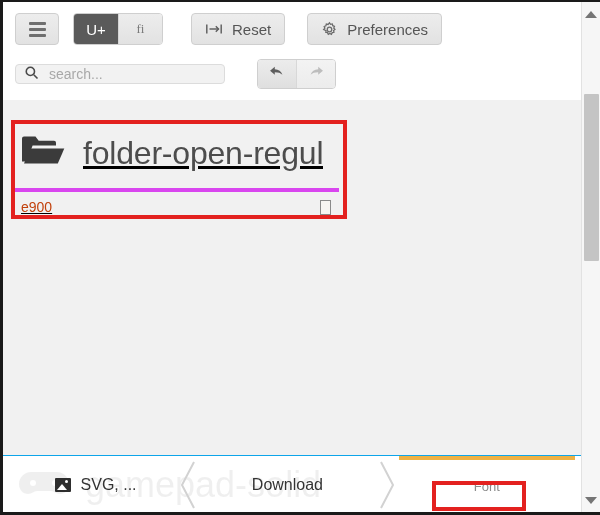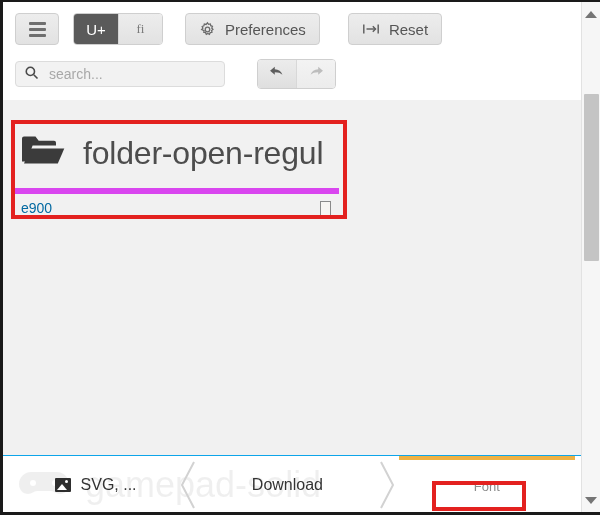--- a/index.html
+++ b/index.html
@@ -114,21 +114,21 @@
 
   .search-row {
     position: absolute;
     left: 12px; top: 57px;
     display: flex;
     align-items: center;
   }
 
   .search-box {
     width: 210px;
-    height: 26px;
+    height: 20px;
     background: #f2f2f2;
     border: 1px solid #dcdcdc;
     border-radius: 4px;
     display: flex;
     align-items: center;
     padding: 0 8px;
     box-sizing: border-box;
     gap: 8px;
   }
   .search-input {
@@ -172,51 +172,51 @@
     height: 355px;
     background: #f1f1f1;
     overflow: hidden;
   }
 
   .icon-row {
     position: absolute;
     left: 12px;
     width: 324px;
   }
-  .icon-row.first { top: 22px; }
+  .icon-row.first { top: 22px; text-decoration: underline; }
   .icon-row.second { top: 197px; }
 
   .icon-main {
     display: flex;
     align-items: center;
     gap: 18px;
     height: 62px;
     padding-left: 6px;
     box-sizing: border-box;
   }
   .glyph { flex: 0 0 auto; }
   .icon-name {
     font-size: 32px;
     color: #4d4d4d;
     white-space: nowrap;
     overflow: hidden;
     letter-spacing: -0.2px;
   }
 
   .icon-meta {
-    border-top: 6px solid #d946ef;
+    border-top: 4px solid #d946ef;
     margin-top: 4px;
     height: 34px;
     display: flex;
     align-items: center;
     justify-content: space-between;
     padding: 0 8px 0 6px;
     box-sizing: border-box;
     font-size: 14px;
-    color: #0369a1;
+    color: #c2410c;
   }
   .tofu {
     display: inline-block;
     width: 9px;
     height: 13px;
     border: 1px solid #8a8a8a;
     background: #f7f5f2;
   }
 
   .redbox {
@@ -412,42 +412,42 @@
         </span>
       </div>
 
       <div class="seg-group">
         <div class="seg active">
           <span>U+</span>
         </div>
         <div class="seg seg-lig">
           <span>fi</span>
         </div>
-      </div>
-
-      <div class="btn btn-prefs">
-        <span class="gear-icon">
-          <svg width="17" height="17" viewBox="0 0 24 24" fill="none" stroke="#6b6b6b" stroke-width="1.8">
-            <circle cx="12" cy="12" r="3.2"></circle>
-            <path d="M12 2.6l1.5 2.1 2.5-.6.6 2.5 2.4 1-1 2.3 1.7 1.9-1.9 1.7.5 2.5-2.5.4-1.1 2.3-2.2-1.2-2.2 1.2-1.1-2.3-2.5-.4.5-2.5L3.8 12l1.7-1.9-1-2.3 2.4-1 .6-2.5 2.5.6z"></path>
-          </svg>
-        </span>
-        <span>Preferences</span>
       </div>
 
       <div class="btn btn-reset">
         <span class="reset-icon">
           <svg width="18" height="14" viewBox="0 0 20 14" fill="none" stroke="#5e5e5e" stroke-width="1.6">
             <path d="M2 2v10"></path>
             <path d="M18 2v10"></path>
             <path d="M5 7h10"></path>
             <path d="M12 4l3 3-3 3"></path>
           </svg>
         </span>
         <span>Reset</span>
+      </div>
+
+      <div class="btn btn-prefs">
+        <span class="gear-icon">
+          <svg width="17" height="17" viewBox="0 0 24 24" fill="none" stroke="#6b6b6b" stroke-width="1.8">
+            <circle cx="12" cy="12" r="3.2"></circle>
+            <path d="M12 2.6l1.5 2.1 2.5-.6.6 2.5 2.4 1-1 2.3 1.7 1.9-1.9 1.7.5 2.5-2.5.4-1.1 2.3-2.2-1.2-2.2 1.2-1.1-2.3-2.5-.4.5-2.5L3.8 12l1.7-1.9-1-2.3 2.4-1 .6-2.5 2.5.6z"></path>
+          </svg>
+        </span>
+        <span>Preferences</span>
       </div>
 
     </div>
 
     <div class="search-row">
       <div class="search-box">
         <span>
           <svg width="15" height="15" viewBox="0 0 20 20" fill="none" stroke="#4a4a4a" stroke-width="2.1">
             <circle cx="8.5" cy="8.5" r="5.5"></circle>
             <path d="M13 13l5 5"></path>

